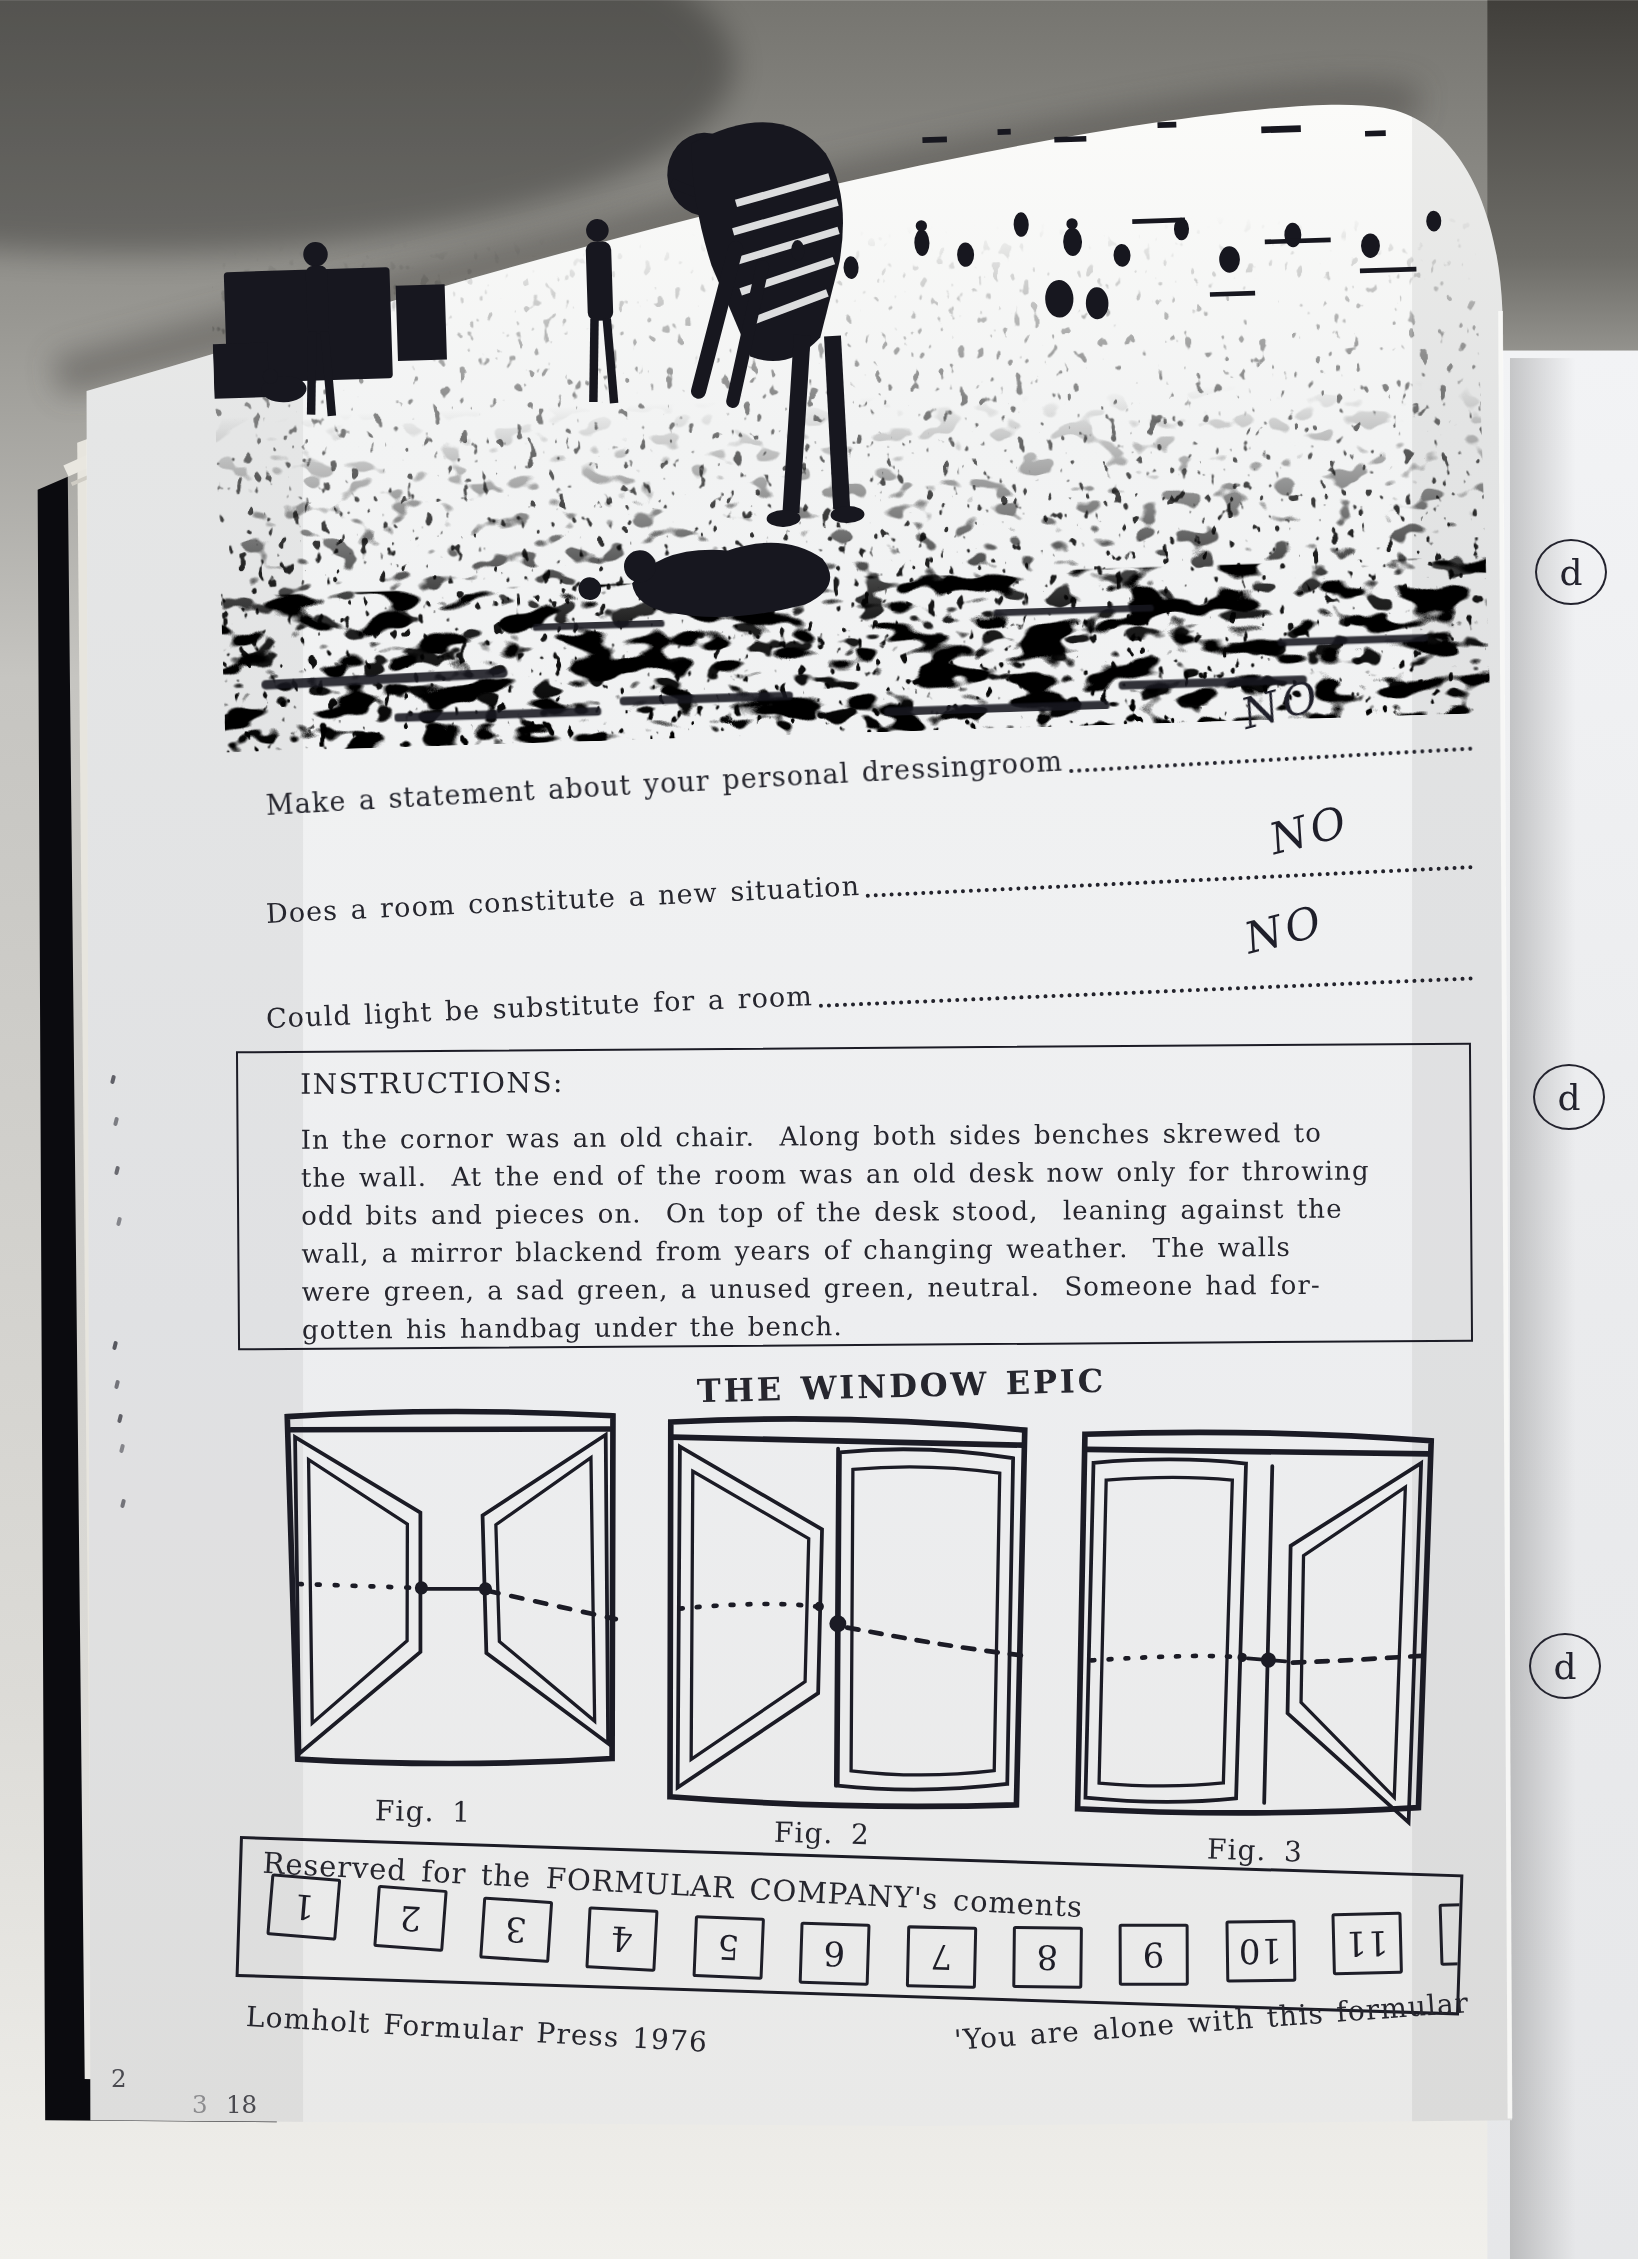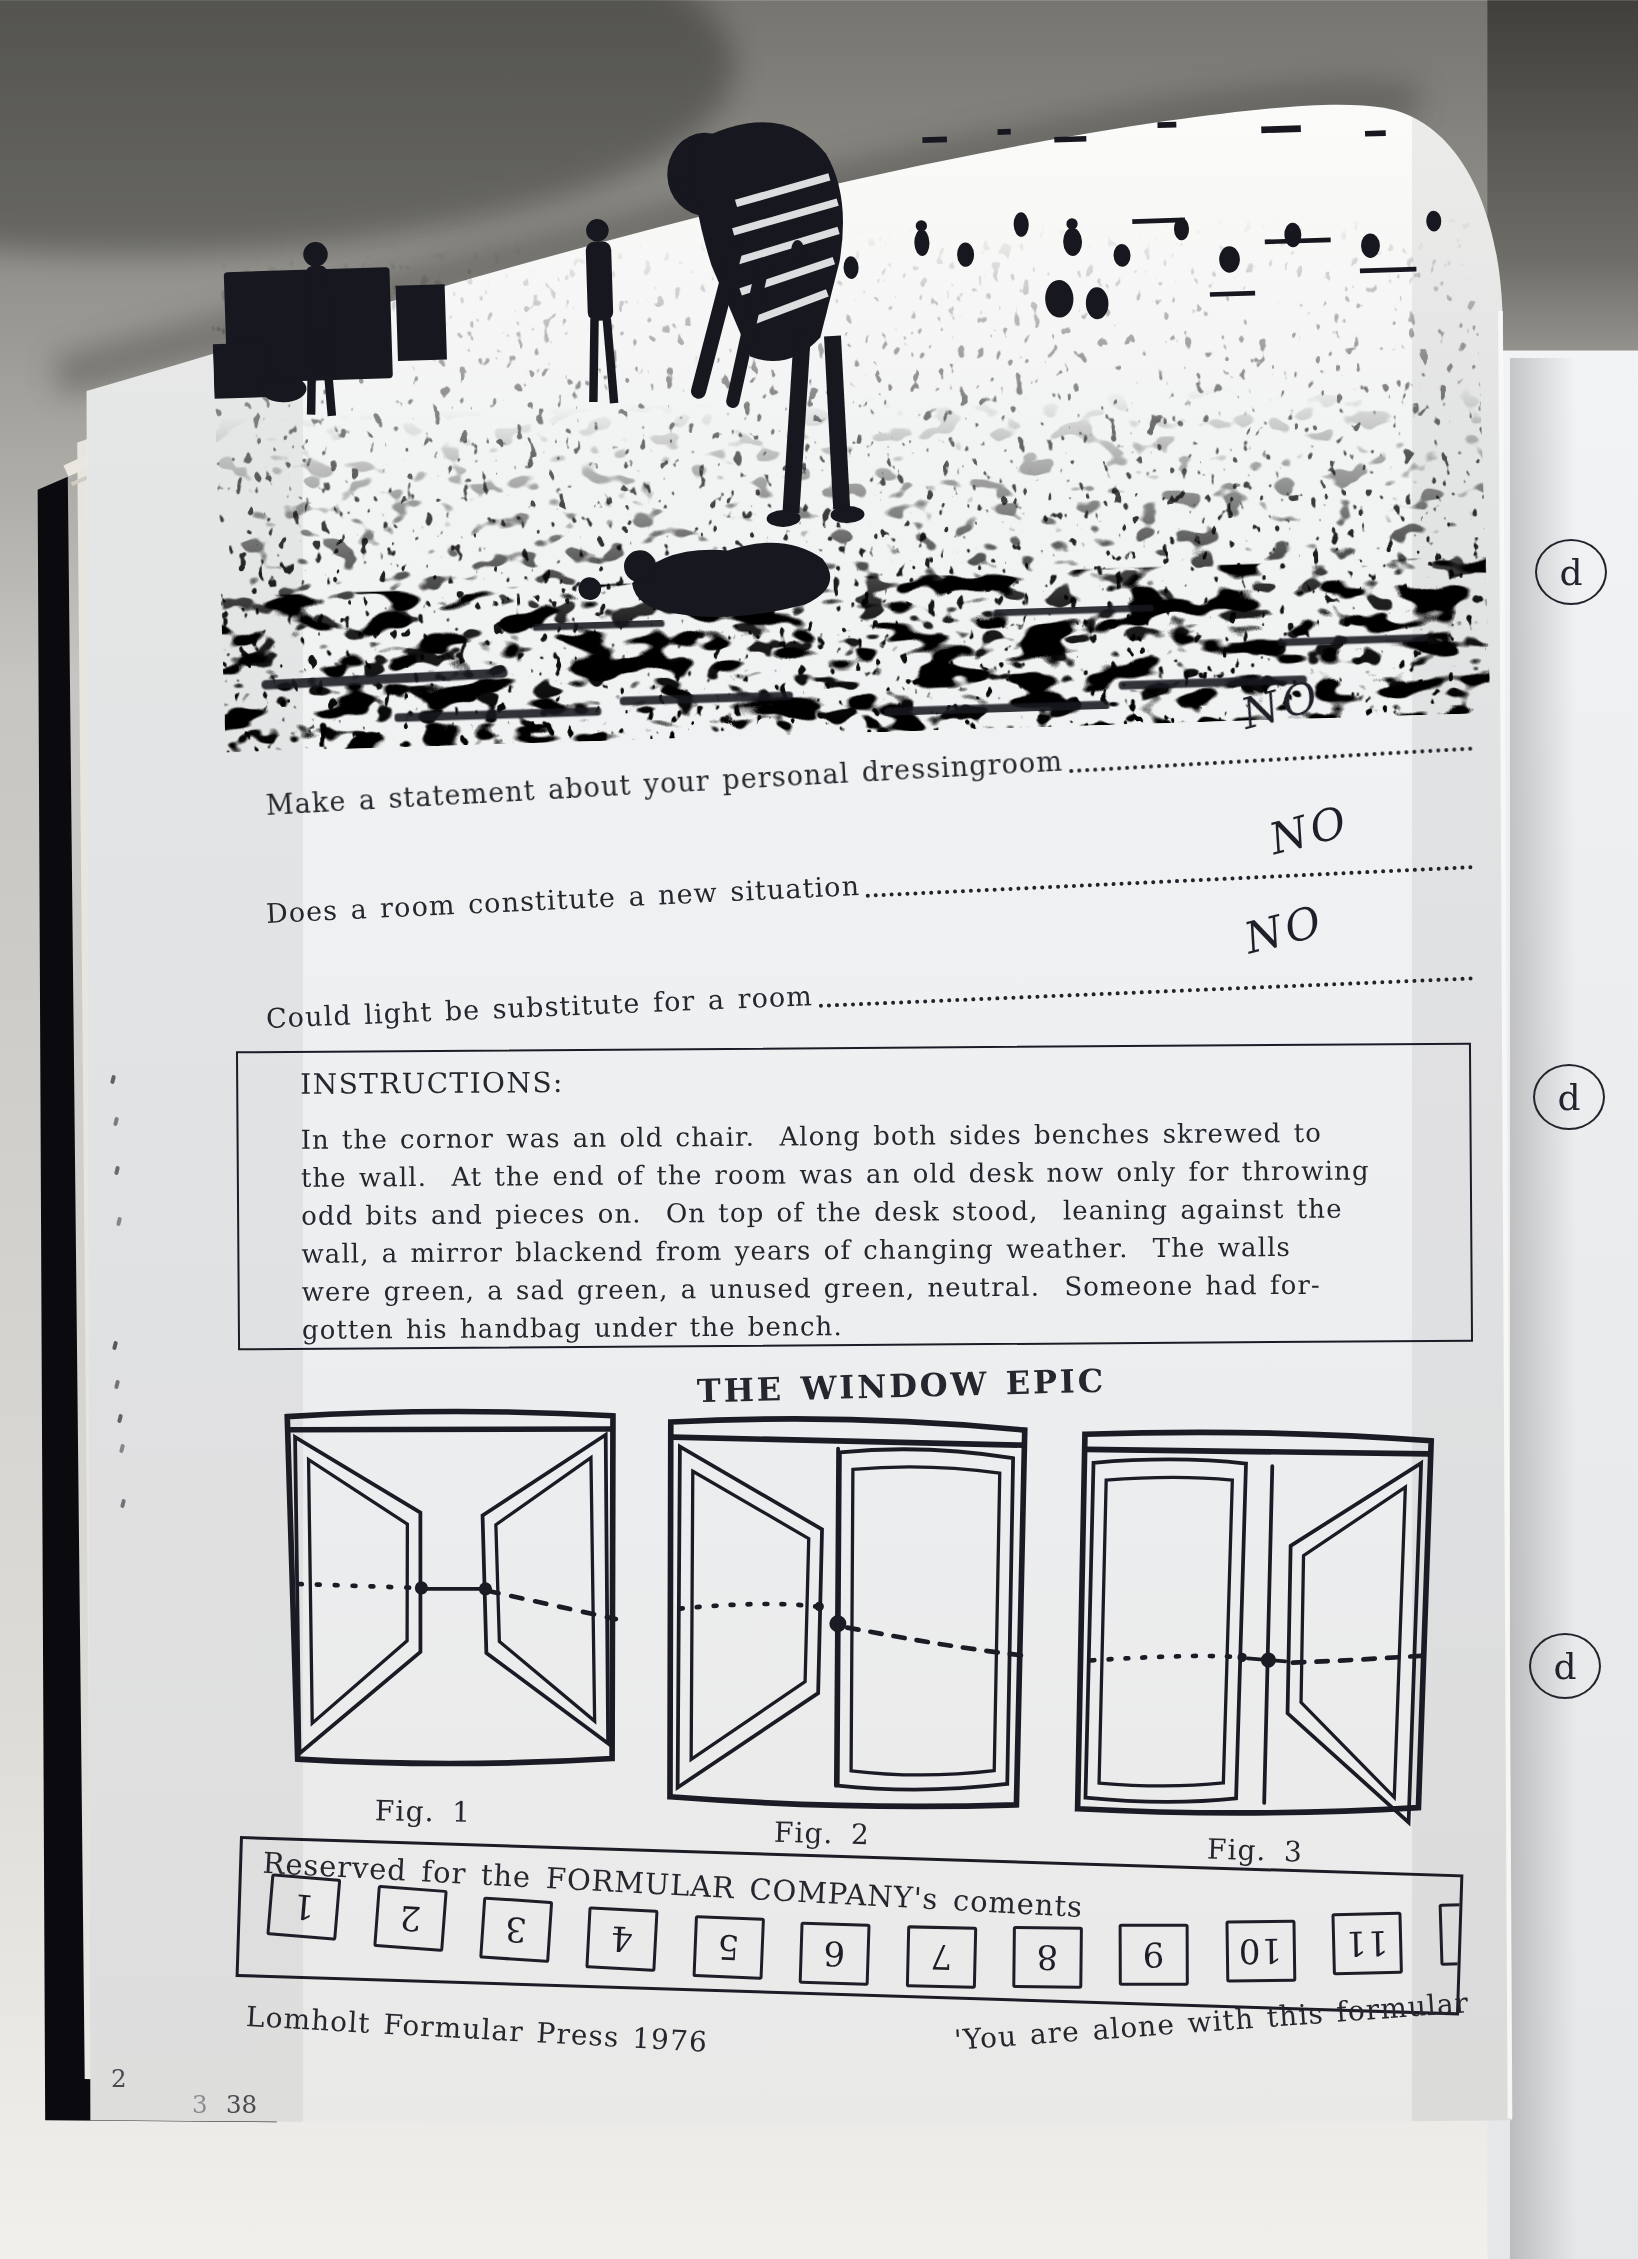--- a/index.html
+++ b/index.html
@@ -355,21 +355,21 @@
           <div class="numbox" style="left: 1199px; top: 25.4px; transform: rotate(-3.6deg);">
             <span class="numglyph"></span>
           </div>
         </div>
     </div>
 
     <div class="imprint typew">Lomholt Formular Press 1976</div>
     <div class="slogan typew"><span>'</span><span>You are alone with this formular</span></div>
     <div class="pagenum" style="left:111px;top:2064px;">2</div>
     <div class="pagenum" style="left:192px;top:2090px;opacity:0.55;">3</div>
-    <div class="pagenum" style="left:226px;top:2090px;">38</div>
+    <div class="pagenum" style="left:226px;top:2090px;">18</div>
 
     <div class="circle-d" style="left:1535px;top:539px;">
         <span>d</span>
       </div>
     <div class="circle-d" style="left:1533px;top:1064px;">
         <span>d</span>
       </div>
     <div class="circle-d" style="left:1529px;top:1633px;">
         <span>d</span>
       </div>

